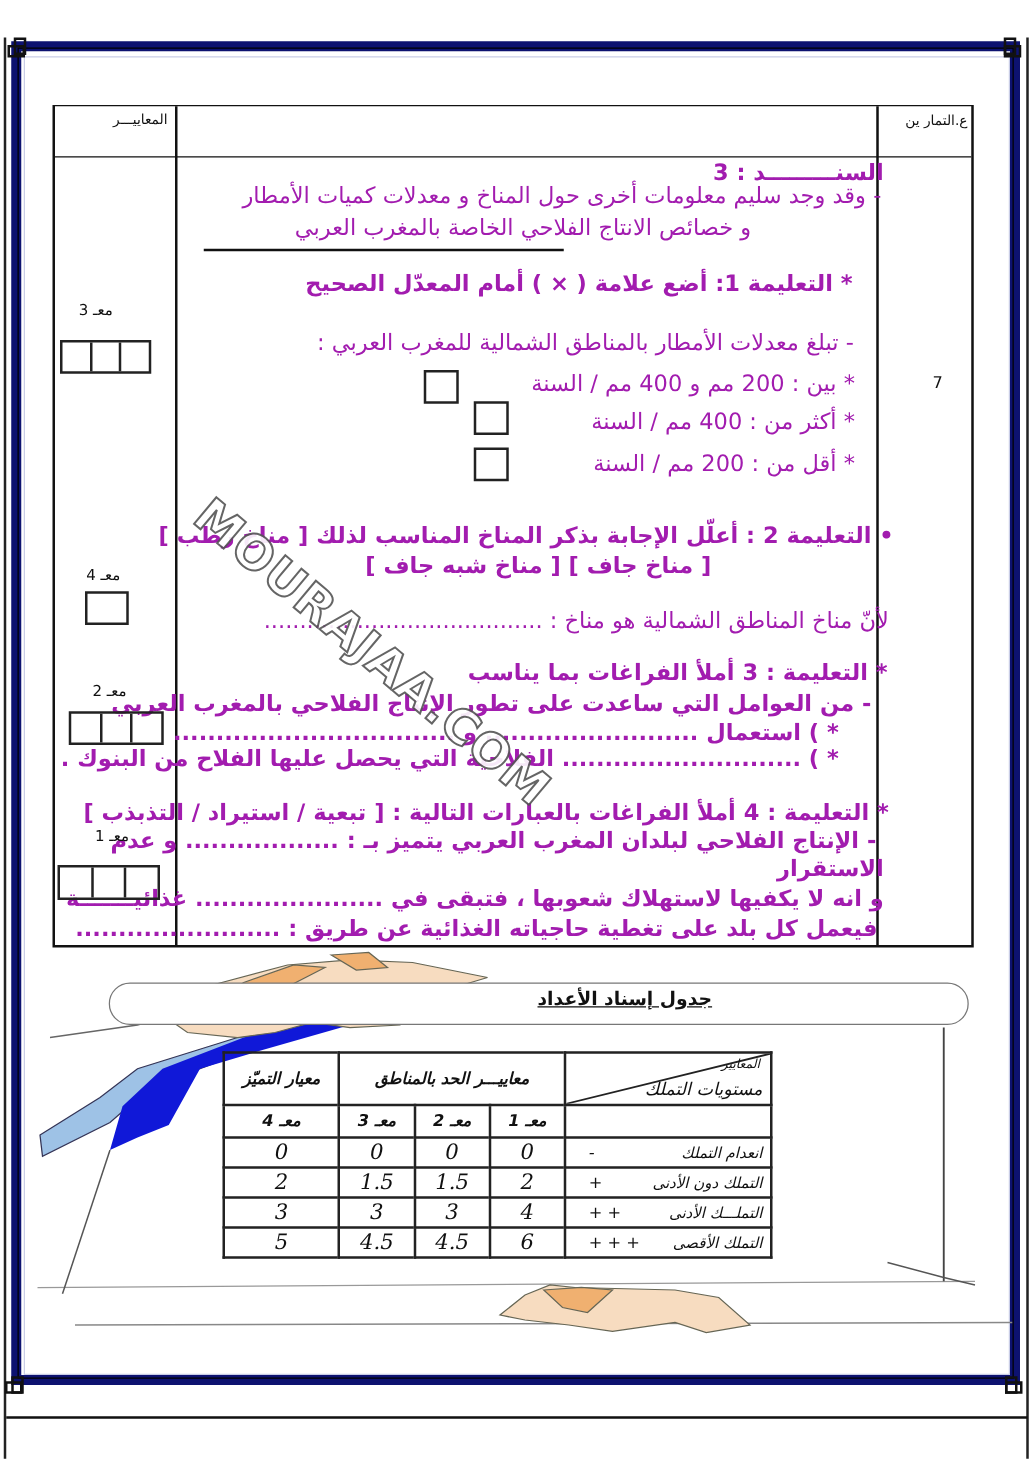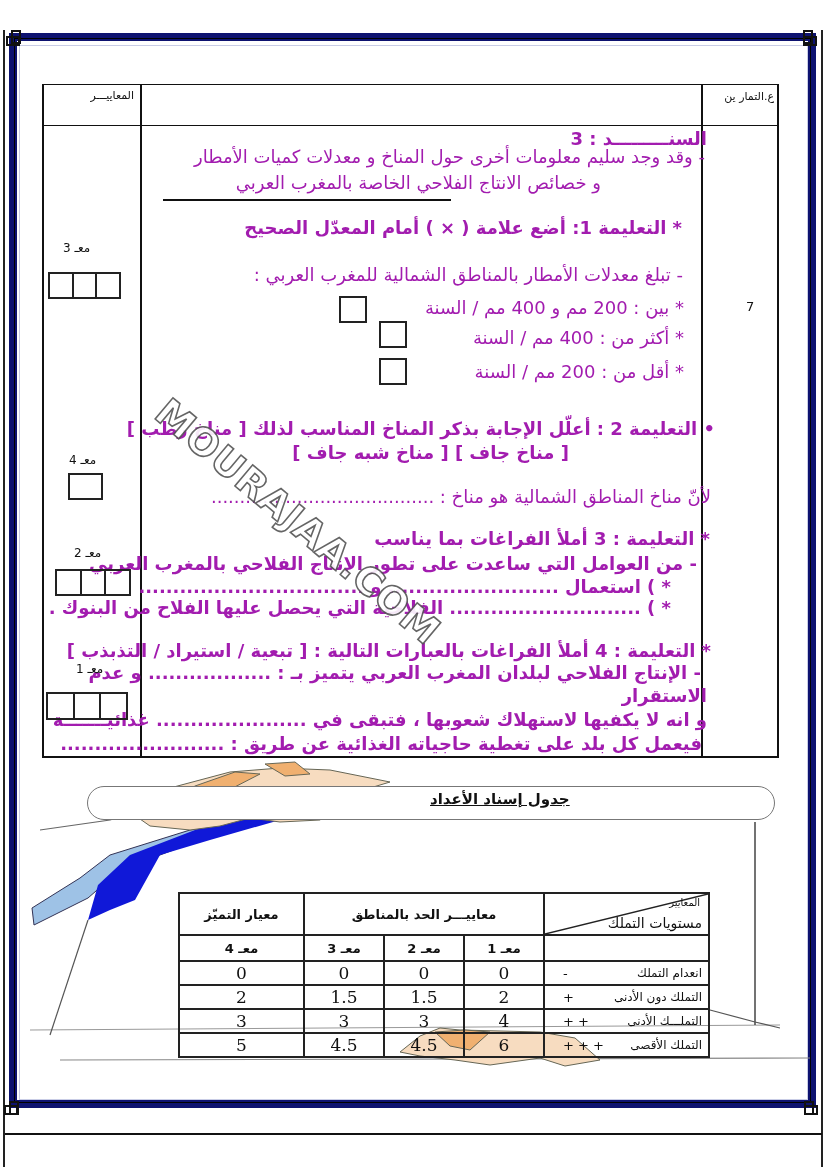--- a/index.html
+++ b/index.html
@@ -30,21 +30,21 @@
   .crit-box div:first-child { border-left: none; }
   .crit-label { position: absolute; font-size: 12px; direction: rtl; white-space: nowrap; }
 
   .watermark { position: absolute; left: 175px; top: 390px; transform: rotate(40deg); transform-origin: left top; font-family: "DejaVu Sans", sans-serif; font-weight: bold; font-size: 38px; letter-spacing: 1px; color: #fff; -webkit-text-stroke: 1.6px #555; white-space: nowrap; opacity: .9; }
 
   
   .scroll-bar { position: absolute; left: 87px; top: 786px; width: 688px; height: 34px; border: 1.5px solid #777; border-radius: 18px; background: #fff; }
   .scroll-title { position: absolute; left: 430px; top: 790px; font-size: 15px; font-weight: bold; direction: rtl; text-decoration: underline; white-space: nowrap; }
 
   
-  table.grade { position: absolute; left: 178px; top: 892px; width: 532px; border-collapse: collapse; direction: rtl; font-family: "DejaVu Serif", serif; }
+  table.grade { position: absolute; left: 178px; top: 841px; width: 440px; border-collapse: collapse; direction: rtl; font-family: "DejaVu Serif", serif; font-style: italic; }
   table.grade td, table.grade th { border: 2px solid #222; text-align: center; font-weight: normal; height: 24px; font-size: 17px; }
   table.grade th { font-family: "DejaVu Sans", sans-serif; font-size: 13px; font-weight: bold; height: 42px; }
   table.grade .sub th { height: 26px; font-size: 13px; }
   table.grade td.lvl { text-align: right; font-family: "DejaVu Sans", sans-serif; font-size: 12px; padding-right: 6px; width: 165px; }
   table.grade td.lvl .sym { float: left; padding-left: 18px; font-size: 13px; }
   .diag-cell { position: relative; }
   .diag-cell .d1 { position: absolute; right: 8px; top: 3px; font-size: 10px; font-weight: normal; }
   .diag-cell .d2 { position: absolute; right: 6px; bottom: 3px; font-size: 14px; font-weight: normal; }
 </style>
 </head>

